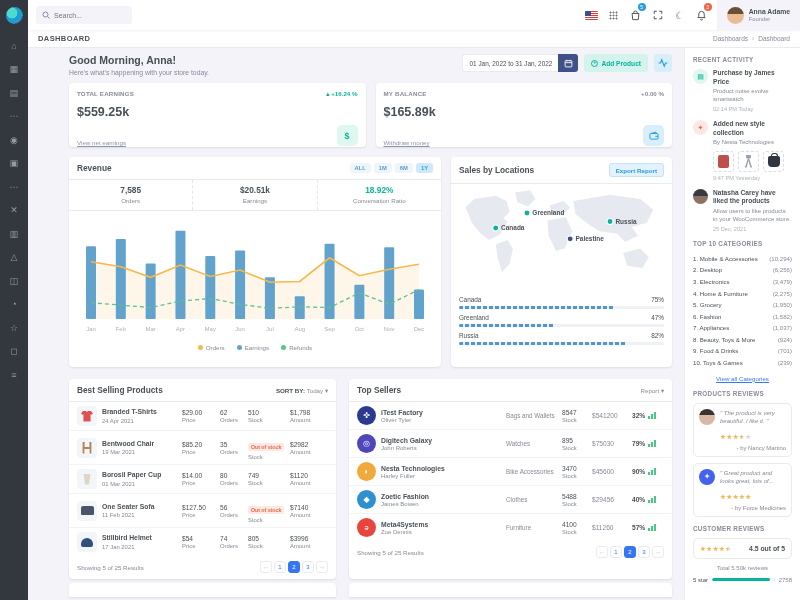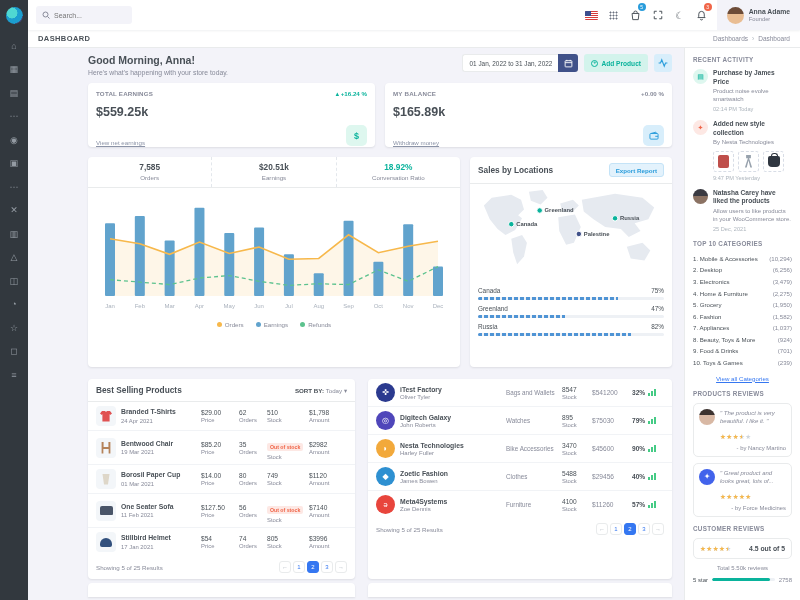--- a/index.html
+++ b/index.html
@@ -61,21 +61,21 @@
   .stars{position:relative;display:inline-block;font-size:6.5px;letter-spacing:.5px;color:#cfd6dd;line-height:1;margin-top:2px}
   .stars-fill{position:absolute;left:0;top:0;overflow:hidden;white-space:nowrap;color:#f7b84b}
   .cr-card{border:1px solid #e9ebec;border-radius:5px;padding:5px 6px;display:flex;align-items:center;justify-content:space-between}
   .cr-score{font-size:6.8px;font-weight:bold;color:#495057}
   .cr-total{font-size:6px;color:#878a99;text-align:center;margin:6px 0}
   .cr-bar-row{display:flex;align-items:center;gap:4px;font-size:6px;color:#495057}
   .cr-track{flex:1;height:3px;background:#eef1f5;border-radius:2px;overflow:hidden}
   .cr-fill{height:100%;background:#0ab39c;border-radius:2px}
   .cr-count{color:#878a99}
   
-  .content{position:absolute;left:28px;top:48px;right:116px;bottom:0;padding:6px 12px 0 60px;overflow:hidden}
+  .content{position:absolute;left:28px;top:48px;right:116px;bottom:0;padding:6px 12px 0 41px;overflow:hidden}
   .greet-row{display:flex;justify-content:space-between;align-items:flex-start;margin-bottom:7px}
   .greet-t{font-size:10.5px;font-weight:bold;color:#495057}
   .greet-s{font-size:6.8px;color:#878a99;margin-top:3px}
   .greet-actions{display:flex;gap:6px;align-items:center}
   .dategroup{display:flex;height:18px}
   .dateinput{width:96px;height:18px;border:1px solid #e9ebec;border-right:none;border-radius:3px 0 0 3px;font-size:6.4px;color:#495057;text-align:center;background:#fff;outline:none;font-family:inherit}
   .dateaddon{width:20px;height:18px;background:#405189;border-radius:0 3px 3px 0;display:flex;align-items:center;justify-content:center;cursor:pointer}
   .btn-addprod{height:18px;border:none;border-radius:3px;background:#d3f3ec;color:#0ab39c;font-size:6.6px;font-weight:bold;padding:0 7px;display:flex;align-items:center;gap:3px;cursor:pointer;font-family:inherit}
   .plus-circ{width:7px;height:7px;border:1px solid #0ab39c;border-radius:50%;display:inline-flex;align-items:center;justify-content:center;font-size:5.5px;line-height:1}
   .btn-pulse{width:18px;height:18px;border:none;border-radius:3px;background:#d8eefb;display:flex;align-items:center;justify-content:center;cursor:pointer}
@@ -418,20 +418,29 @@
               <path d="M10 8.5h4.5"></path>
               <path d="M3 4l8-2.2.8 2.2"></path>
             </svg>
         </span>
       </div>
     </div>
   </div>
 
   <div class="row2">
     <div class="panel p-rev">
+      <div class="p-head">
+        <span class="p-title">Revenue</span>
+        <span class="rangebtns">
+          <button class="rb">ALL</button>
+          <button class="rb">1M</button>
+          <button class="rb">6M</button>
+          <button class="rb active">1Y</button>
+        </span>
+      </div>
       <div class="rev-stats">
         <div class="rstat">
             <div class="rstat-v">7,585</div>
             <div class="rstat-l">Orders</div>
           </div>
         <div class="rstat">
             <div class="rstat-v">$20.51k</div>
             <div class="rstat-l">Earnings</div>
           </div>
         <div class="rstat">
@@ -679,20 +688,24 @@
           <button class="pg arrow">←</button>
           <button class="pg">1</button>
           <button class="pg active">2</button>
           <button class="pg">3</button>
           <button class="pg arrow">→</button>
         </span>
       </div>
     </div>
 
     <div class="panel p-sellers">
+      <div class="p-head">
+        <span class="p-title">Top Sellers</span>
+        <span class="sortby"><span>Report</span> <span>▾</span></span>
+      </div>
       <div>
         <div class="trow">
           <span class="slogo" style="background:#2b3a8f">✜</span>
           <span class="namecol">
               <div class="scompany">iTest Factory</div>
               <div class="sperson">Oliver Tyler</div>
             </span>
           <span class="scat">Bags and Wallets</span>
           <span class="cell sstock">
               <div class="cell-val">8547</div>

